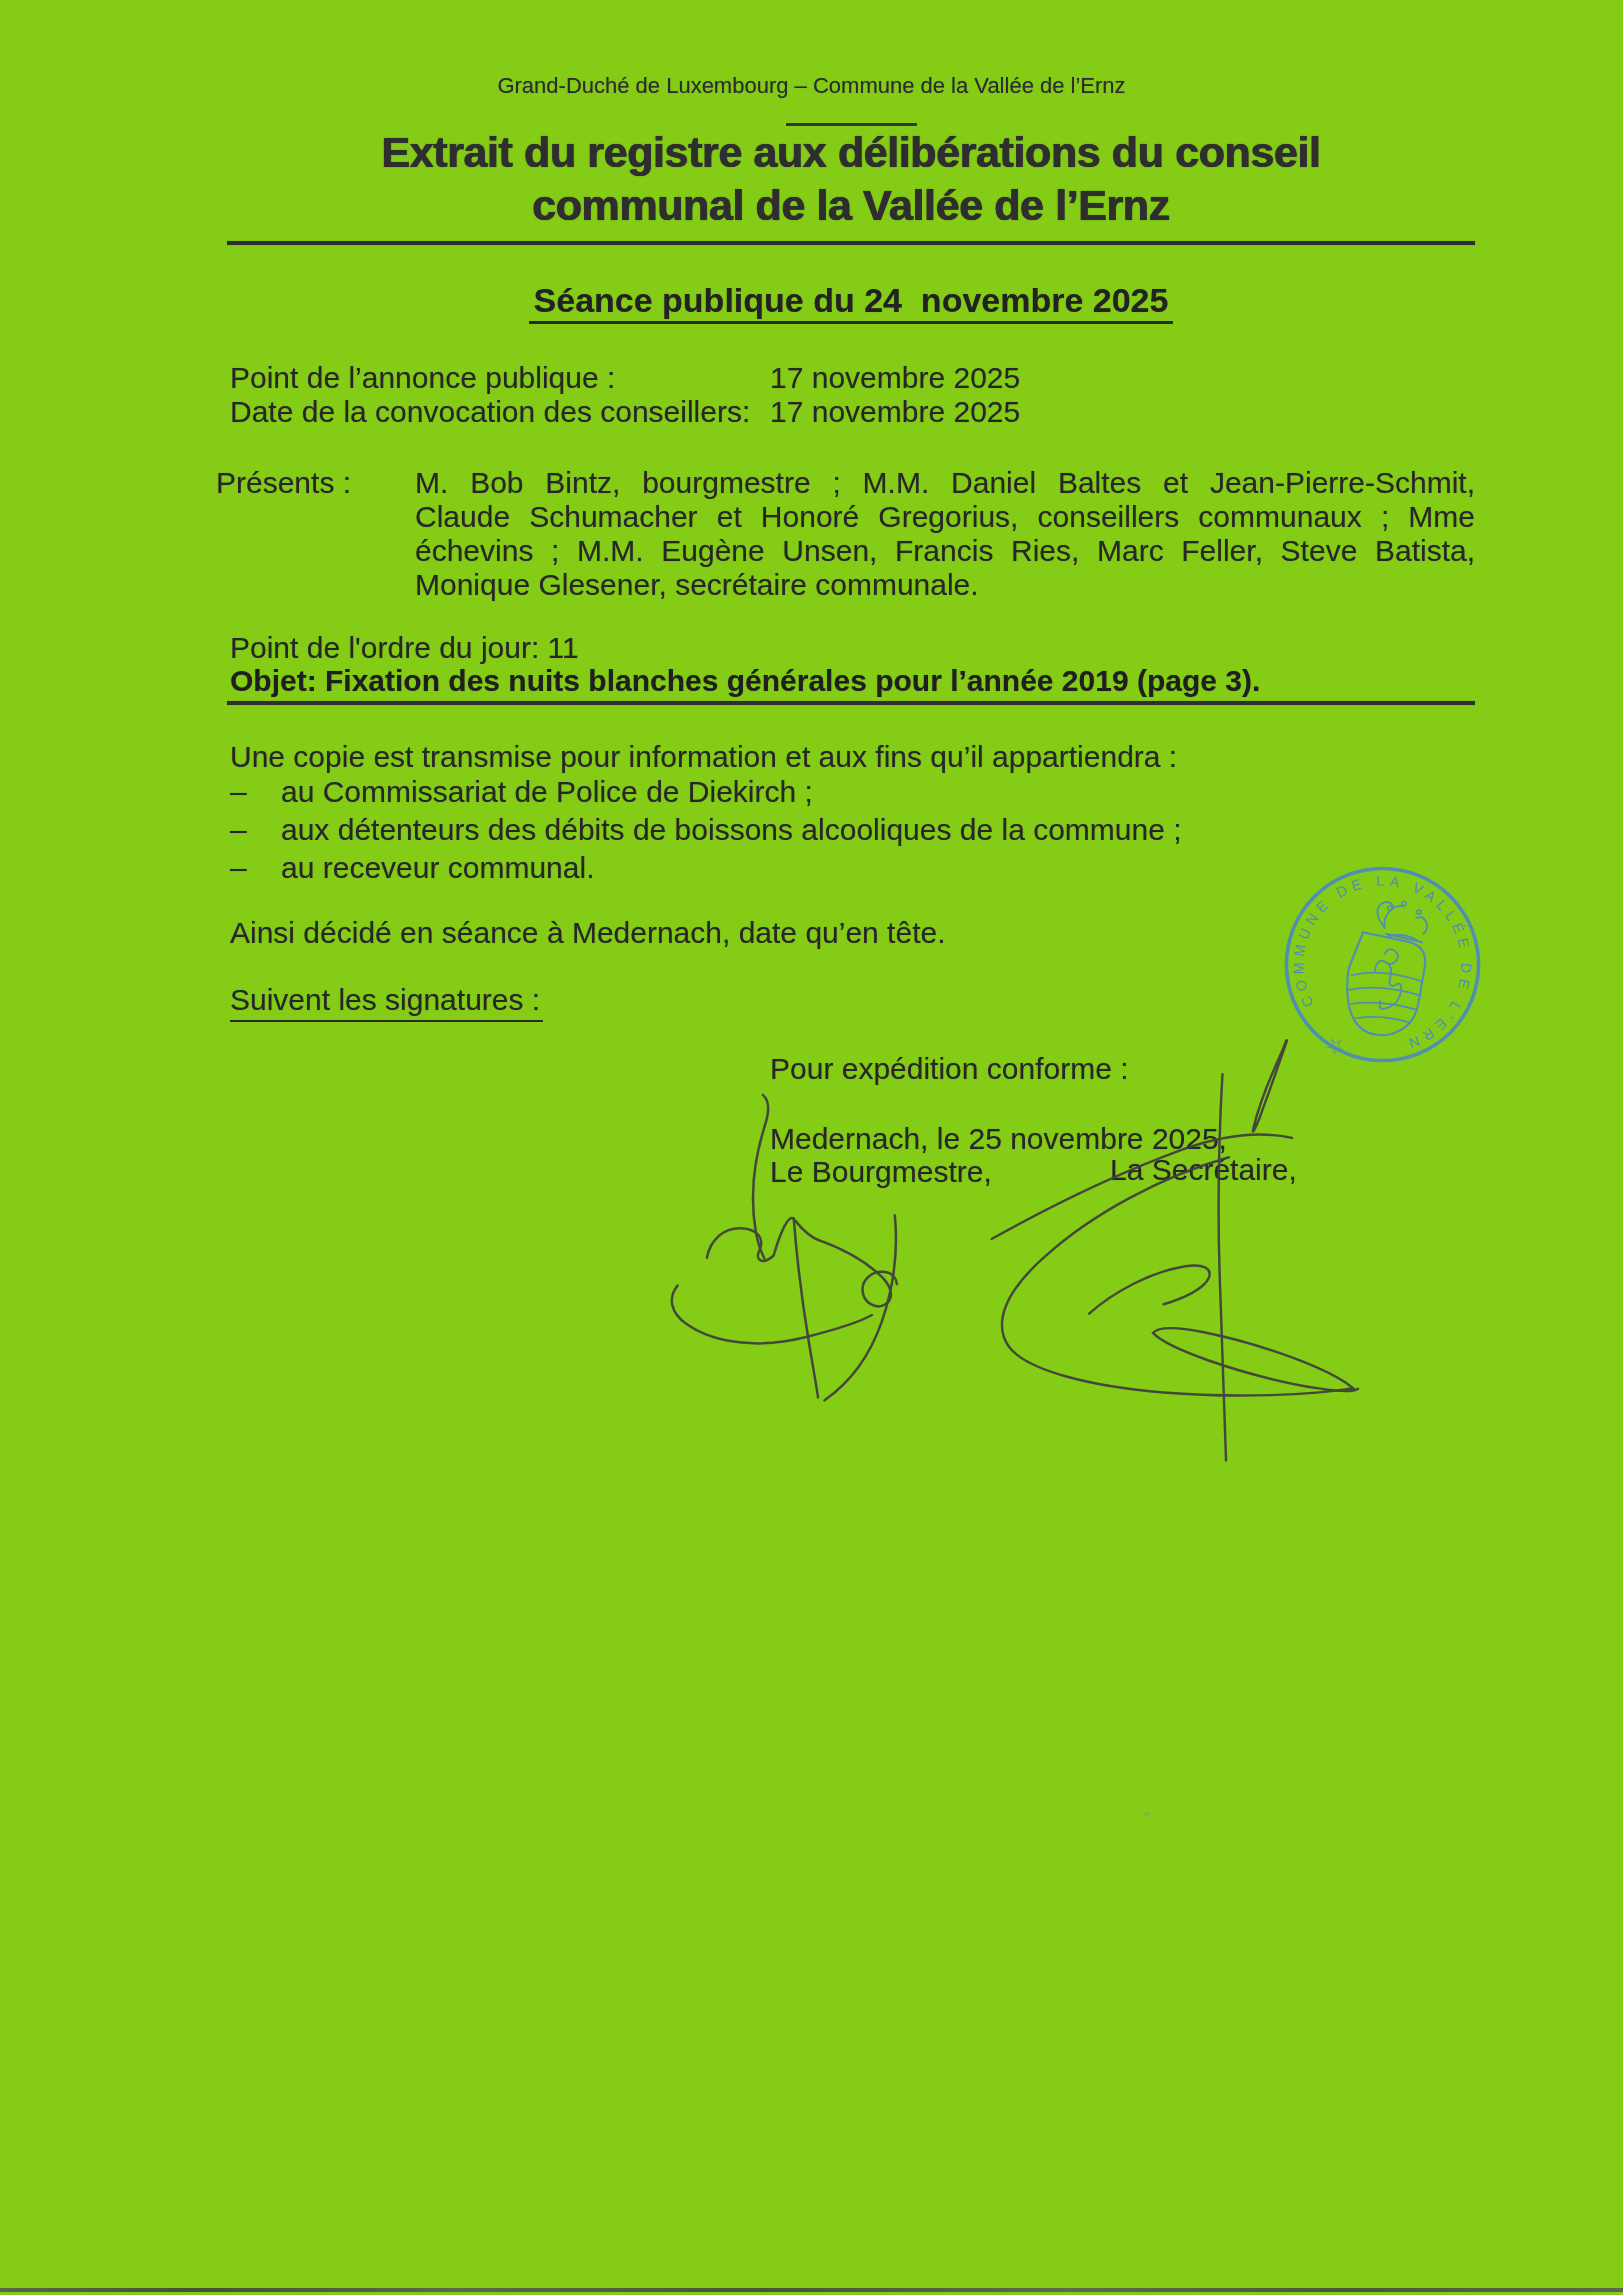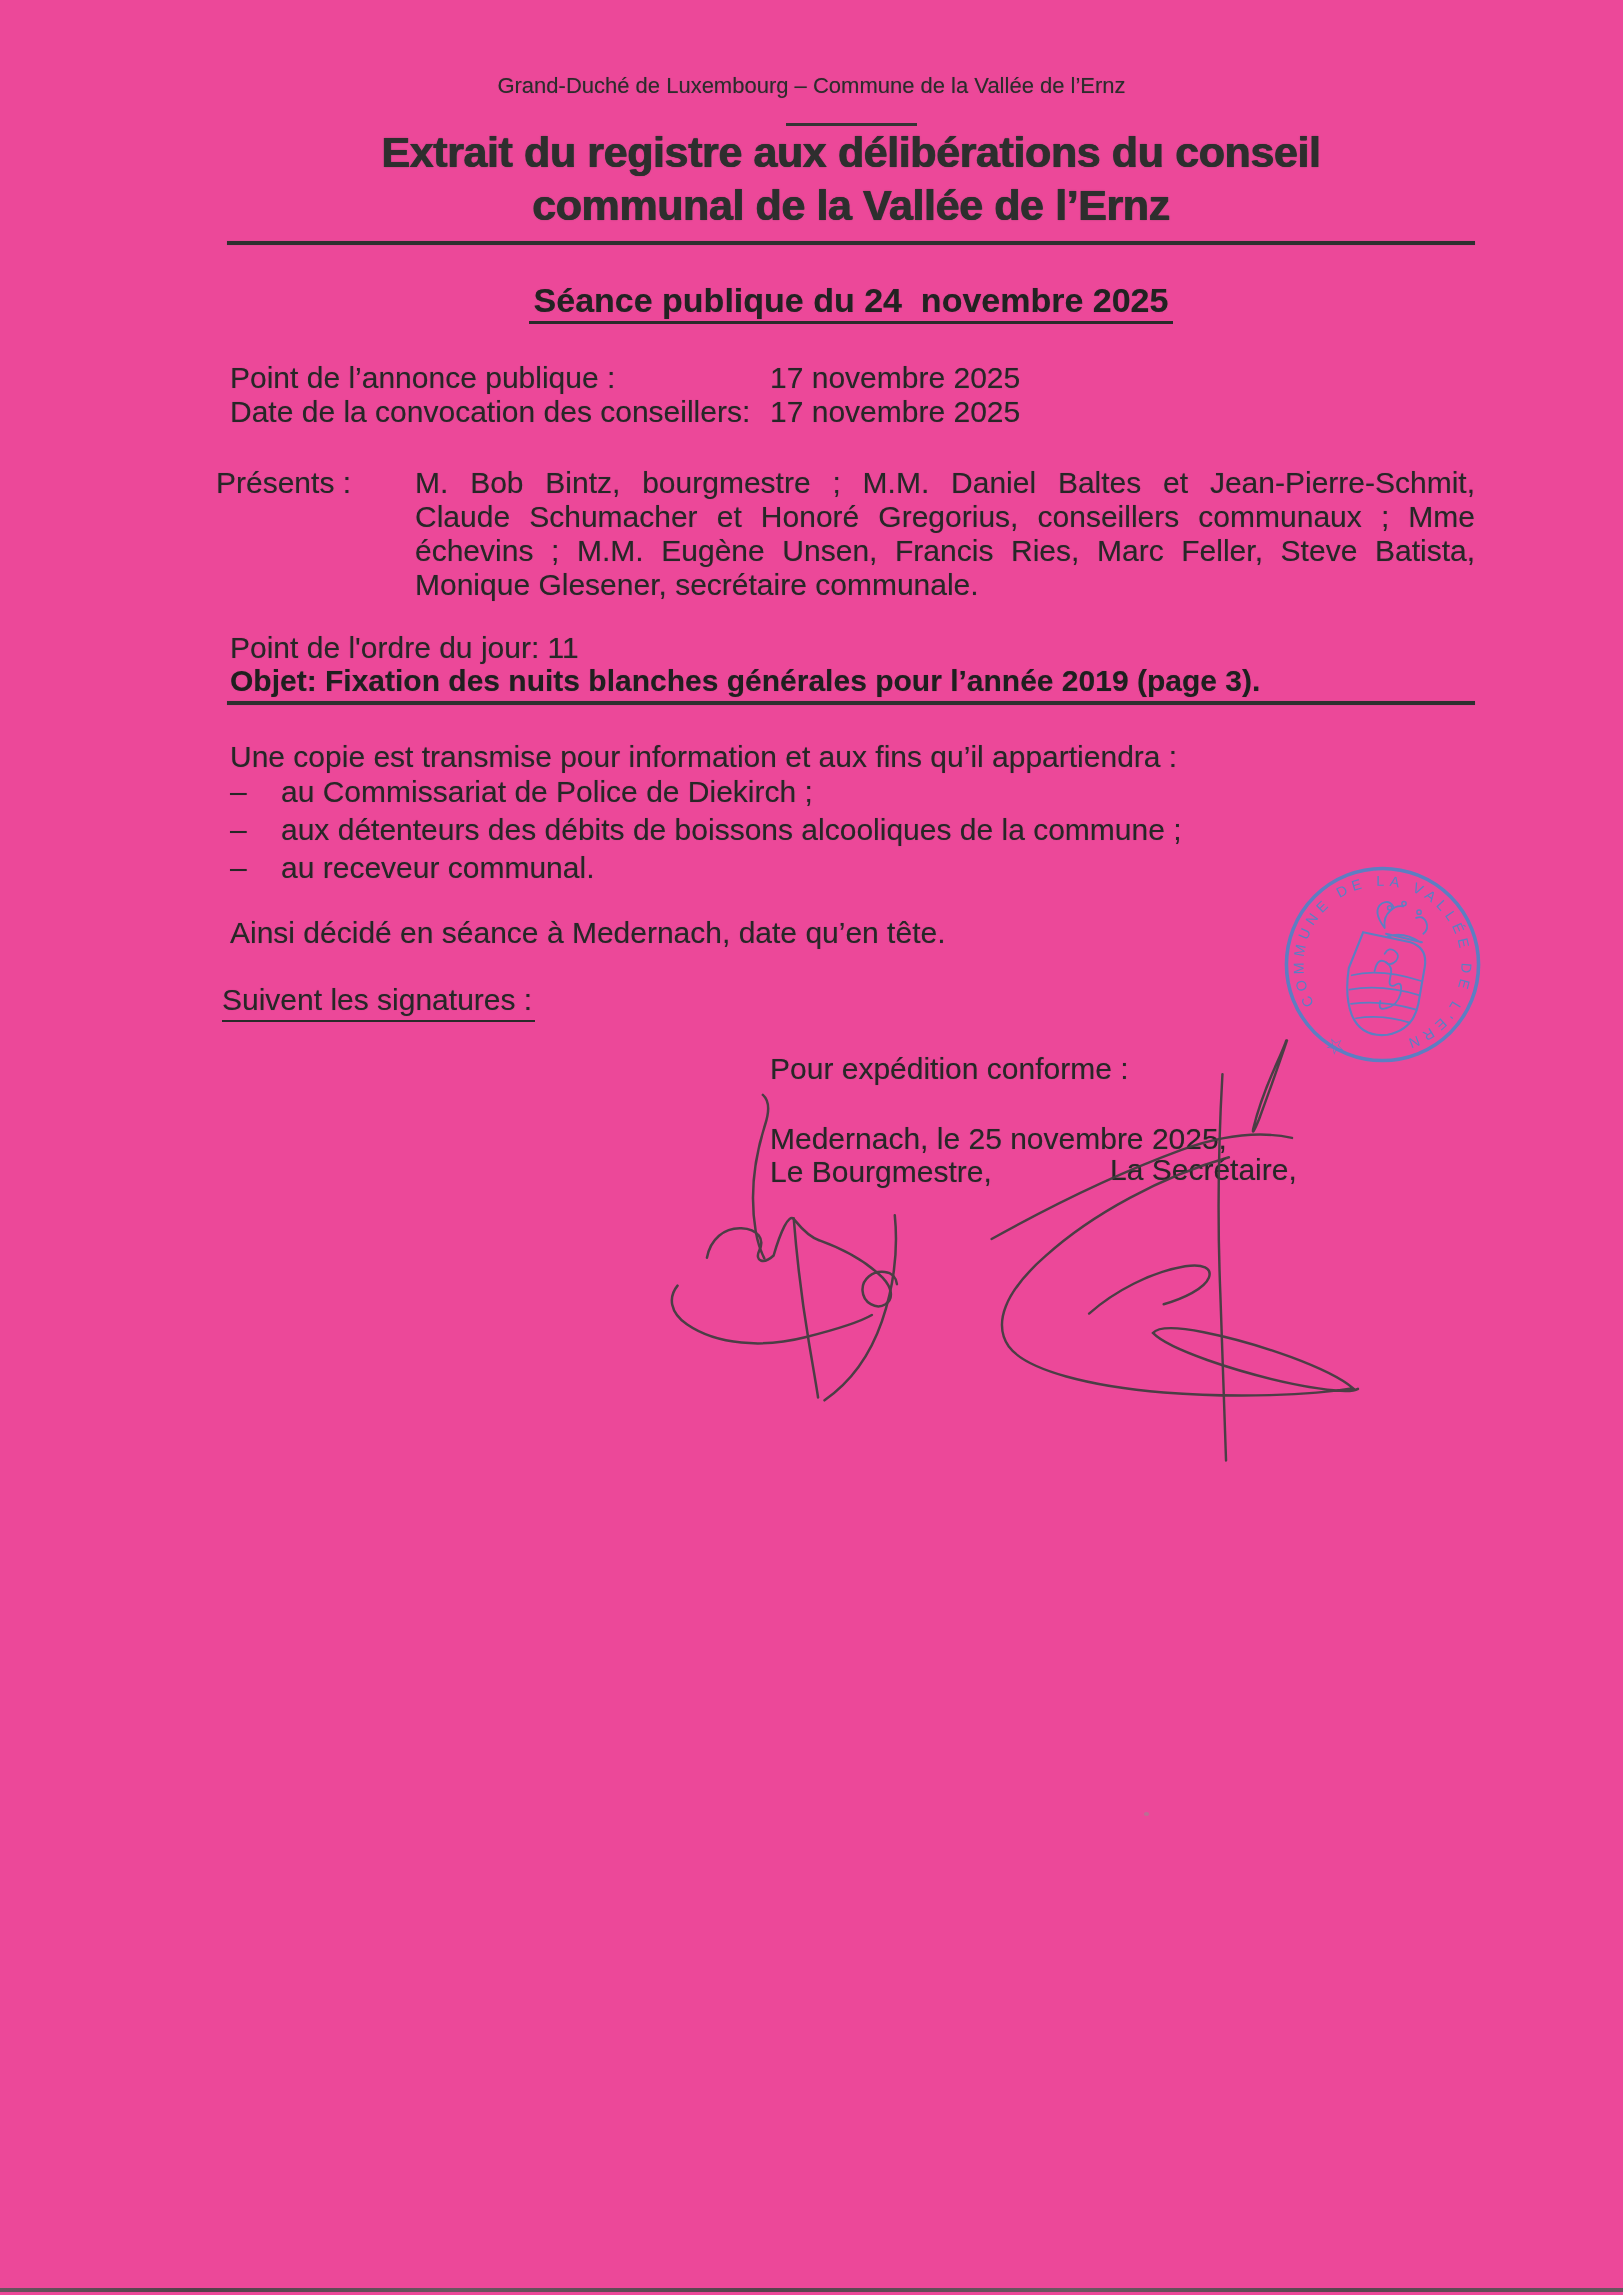--- a/index.html
+++ b/index.html
@@ -1,17 +1,17 @@
 <!DOCTYPE html>
 <html style="font-size:11.5px"><head>
 <meta charset="utf-8">
 <style>
   html,body{margin:0;padding:0;background:#e8e8e8;}
   body{overflow:hidden;}
-  .page{position:relative;width:1623px;height:2295px;background:#ec4899;
+  .page{position:relative;width:1623px;height:2295px;background:#84cc16;
         font-family:"Liberation Sans","DejaVu Sans",sans-serif;color:#272727;}
   .abs{position:absolute;}
   .txt{font-size:30px;line-height:34px;text-shadow:0 0 0.9px rgba(50,50,50,.45);}
   .bold{font-weight:700;}
   .center{text-align:center;}
   .pre{white-space:pre;}
 
   .header-line{left:0;top:72px;width:1623px;font-size:22px;line-height:27px;color:#2c2c2c;}
   .short-rule{left:786px;top:123px;width:131px;height:2.9px;background:#353535;}
   .title-1{left:227px;top:126px;width:1248px;font-size:43px;line-height:53px;color:#2e2e2e;
@@ -30,21 +30,21 @@
   .presents-block{left:415px;top:466px;width:1060px;}
   .jline{text-align:justify;text-align-last:justify;}
   .jline-last{text-align:left;}
   .point-line{left:230px;top:631px;}
   .objet-line{left:230px;top:664px;color:#1f1f1f;}
   .rule-2{left:227px;top:701px;width:1248px;height:3.6px;background:#2f2f2f;box-shadow:0 0 0.7px #555;}
   .copy-intro{left:230px;top:740px;}
   .li-1{top:775px;} .li-2{top:813px;} .li-3{top:851px;}
   .dash{left:230px;} .li-text{left:281px;}
   .decided{left:230px;top:916px;}
-  .suivent-wrap{left:222px;top:983px;}
+  .suivent-wrap{left:230px;top:983px;}
   .suivent{display:inline-block;border-bottom:2.9px solid #2a2a2a;padding:0 2.9px 2.9px 0;}
   .expedition{left:770px;top:1052px;}
   .place-date{left:770px;top:1122px;}
   .bourgmestre{left:770px;top:1155px;}
   .secretaire{left:1110px;top:1153px;}
   .stamp-svg{left:1280px;top:862px;}
   .sign-svg{left:646px;top:1033px;}
   .speck{left:1144px;top:1812px;width:5px;height:3.6px;border-radius:50%;background:#8f8f8f;opacity:.55;}
   .scan-edge{left:0;top:2288px;width:1623px;height:3.6px;opacity:.88;
      background:linear-gradient(90deg,#565656 0%,#3e3e3e 12%,#585858 28%,#414141 47%,#5a5a5a 66%,#444 83%,#575757 100%);}

